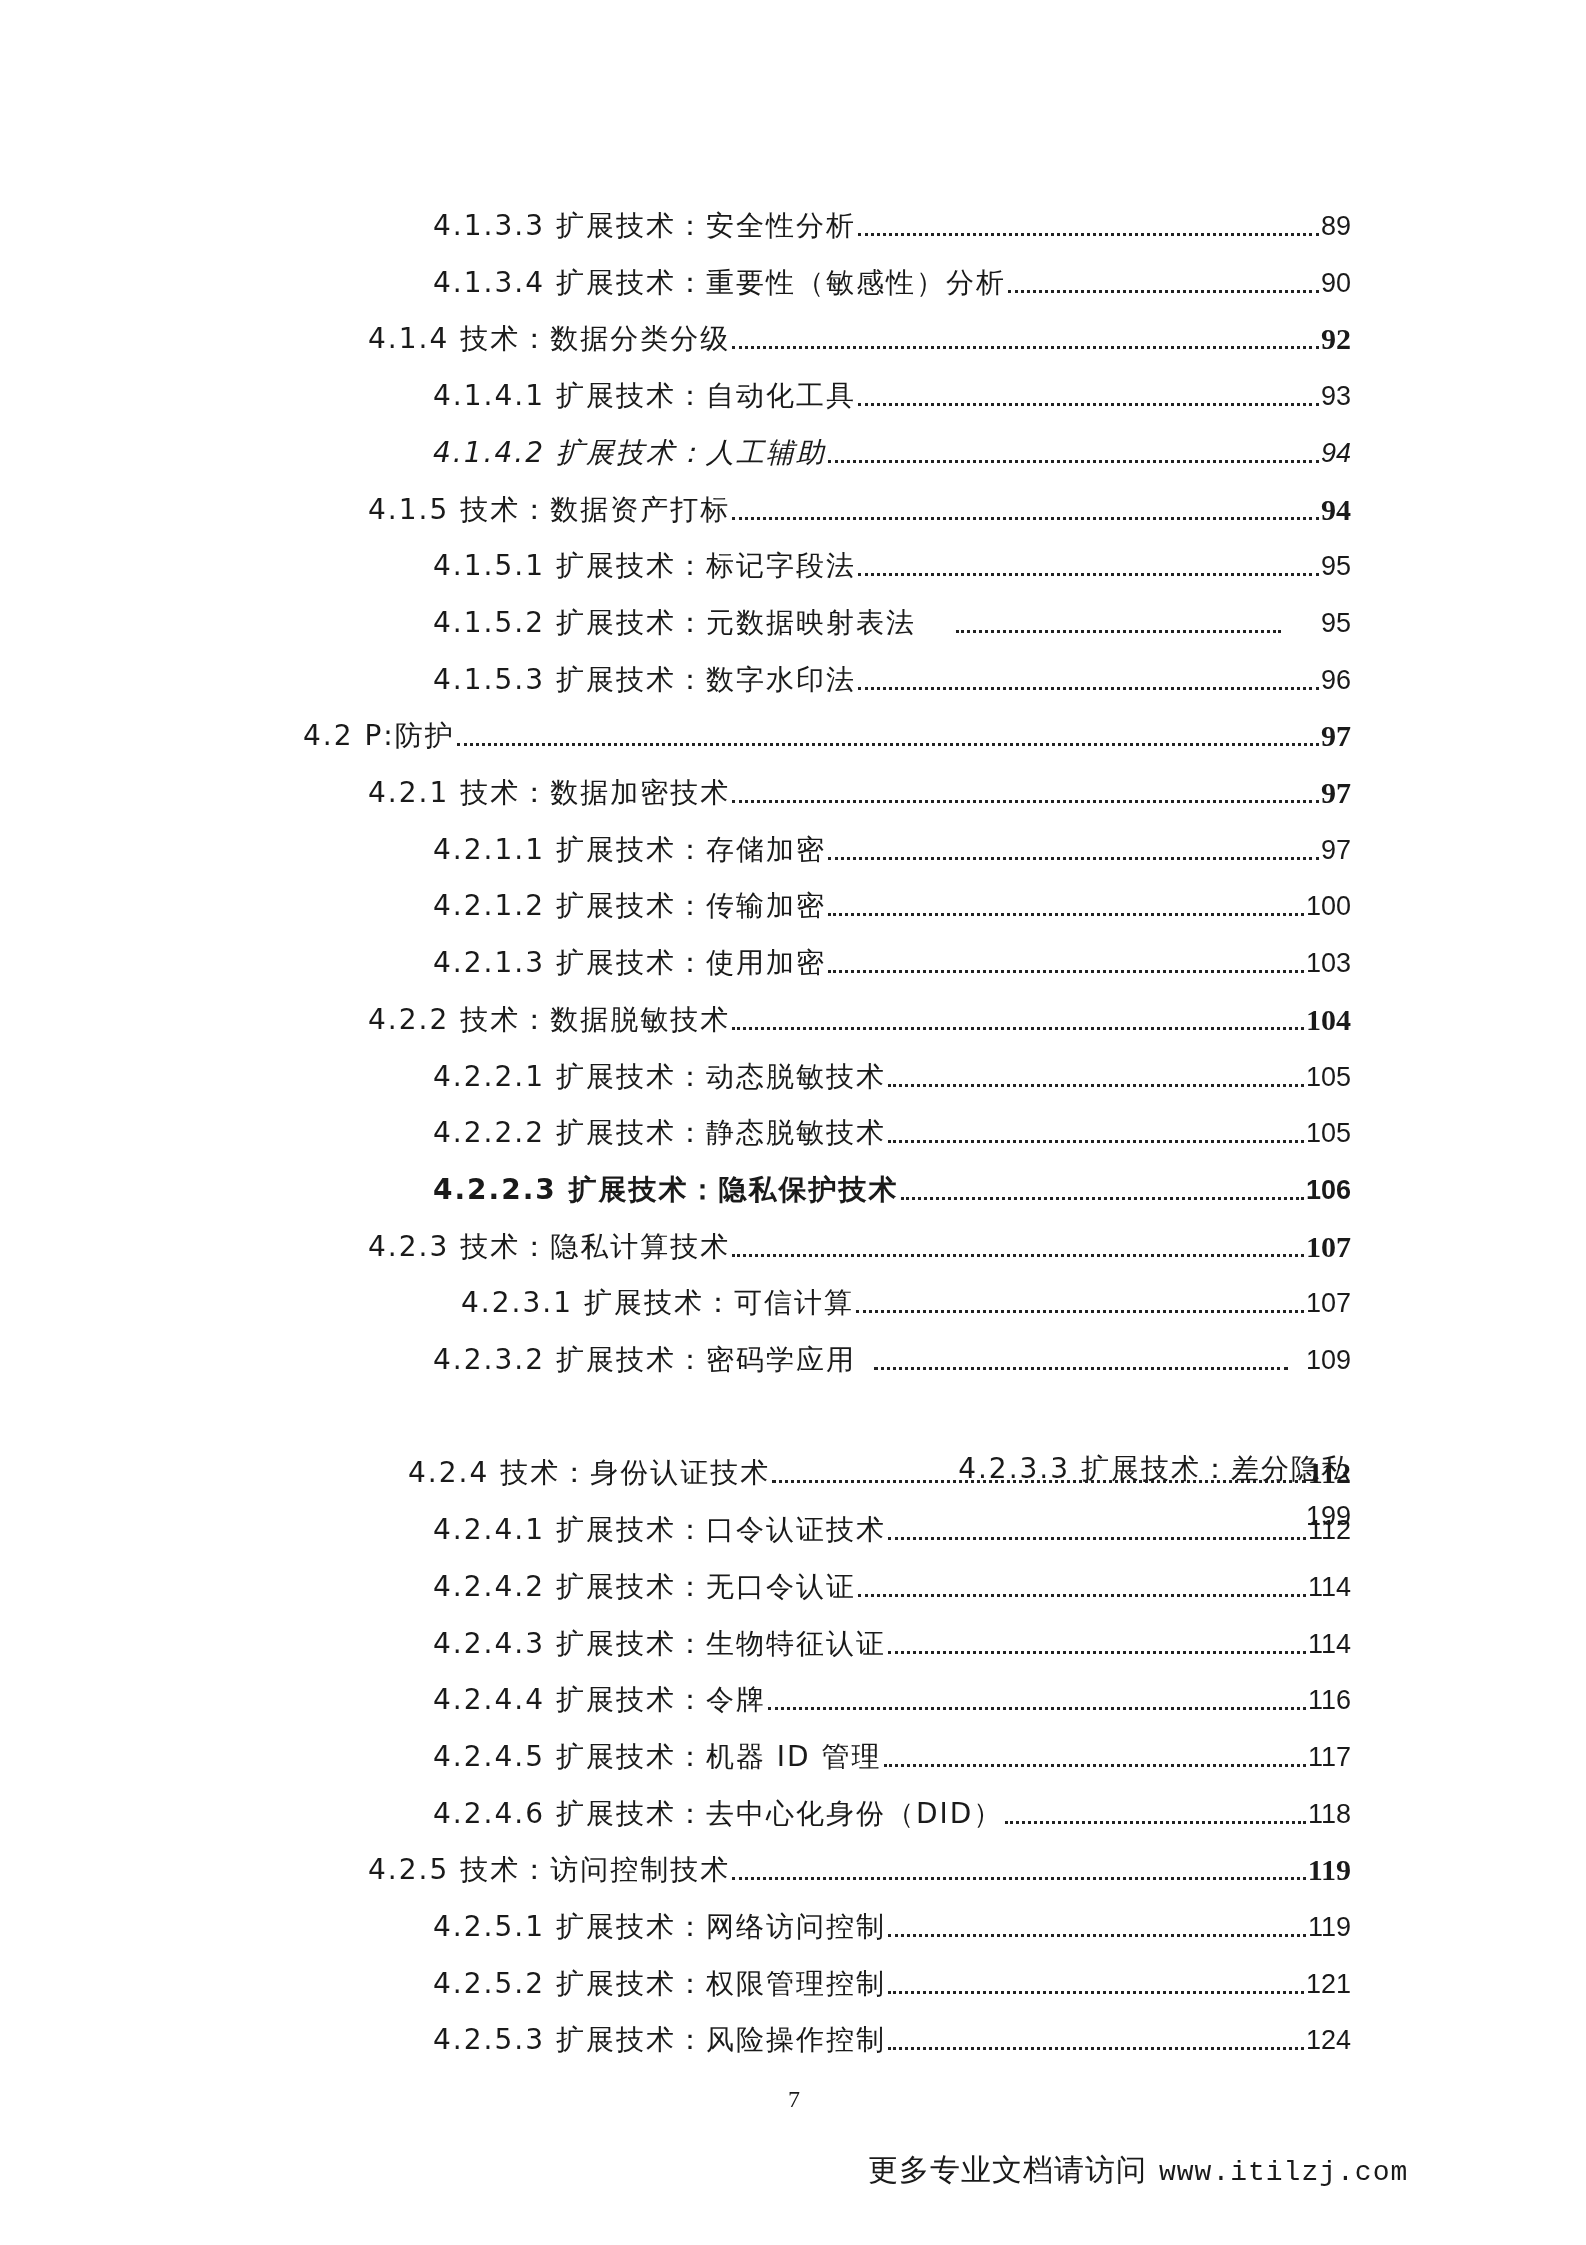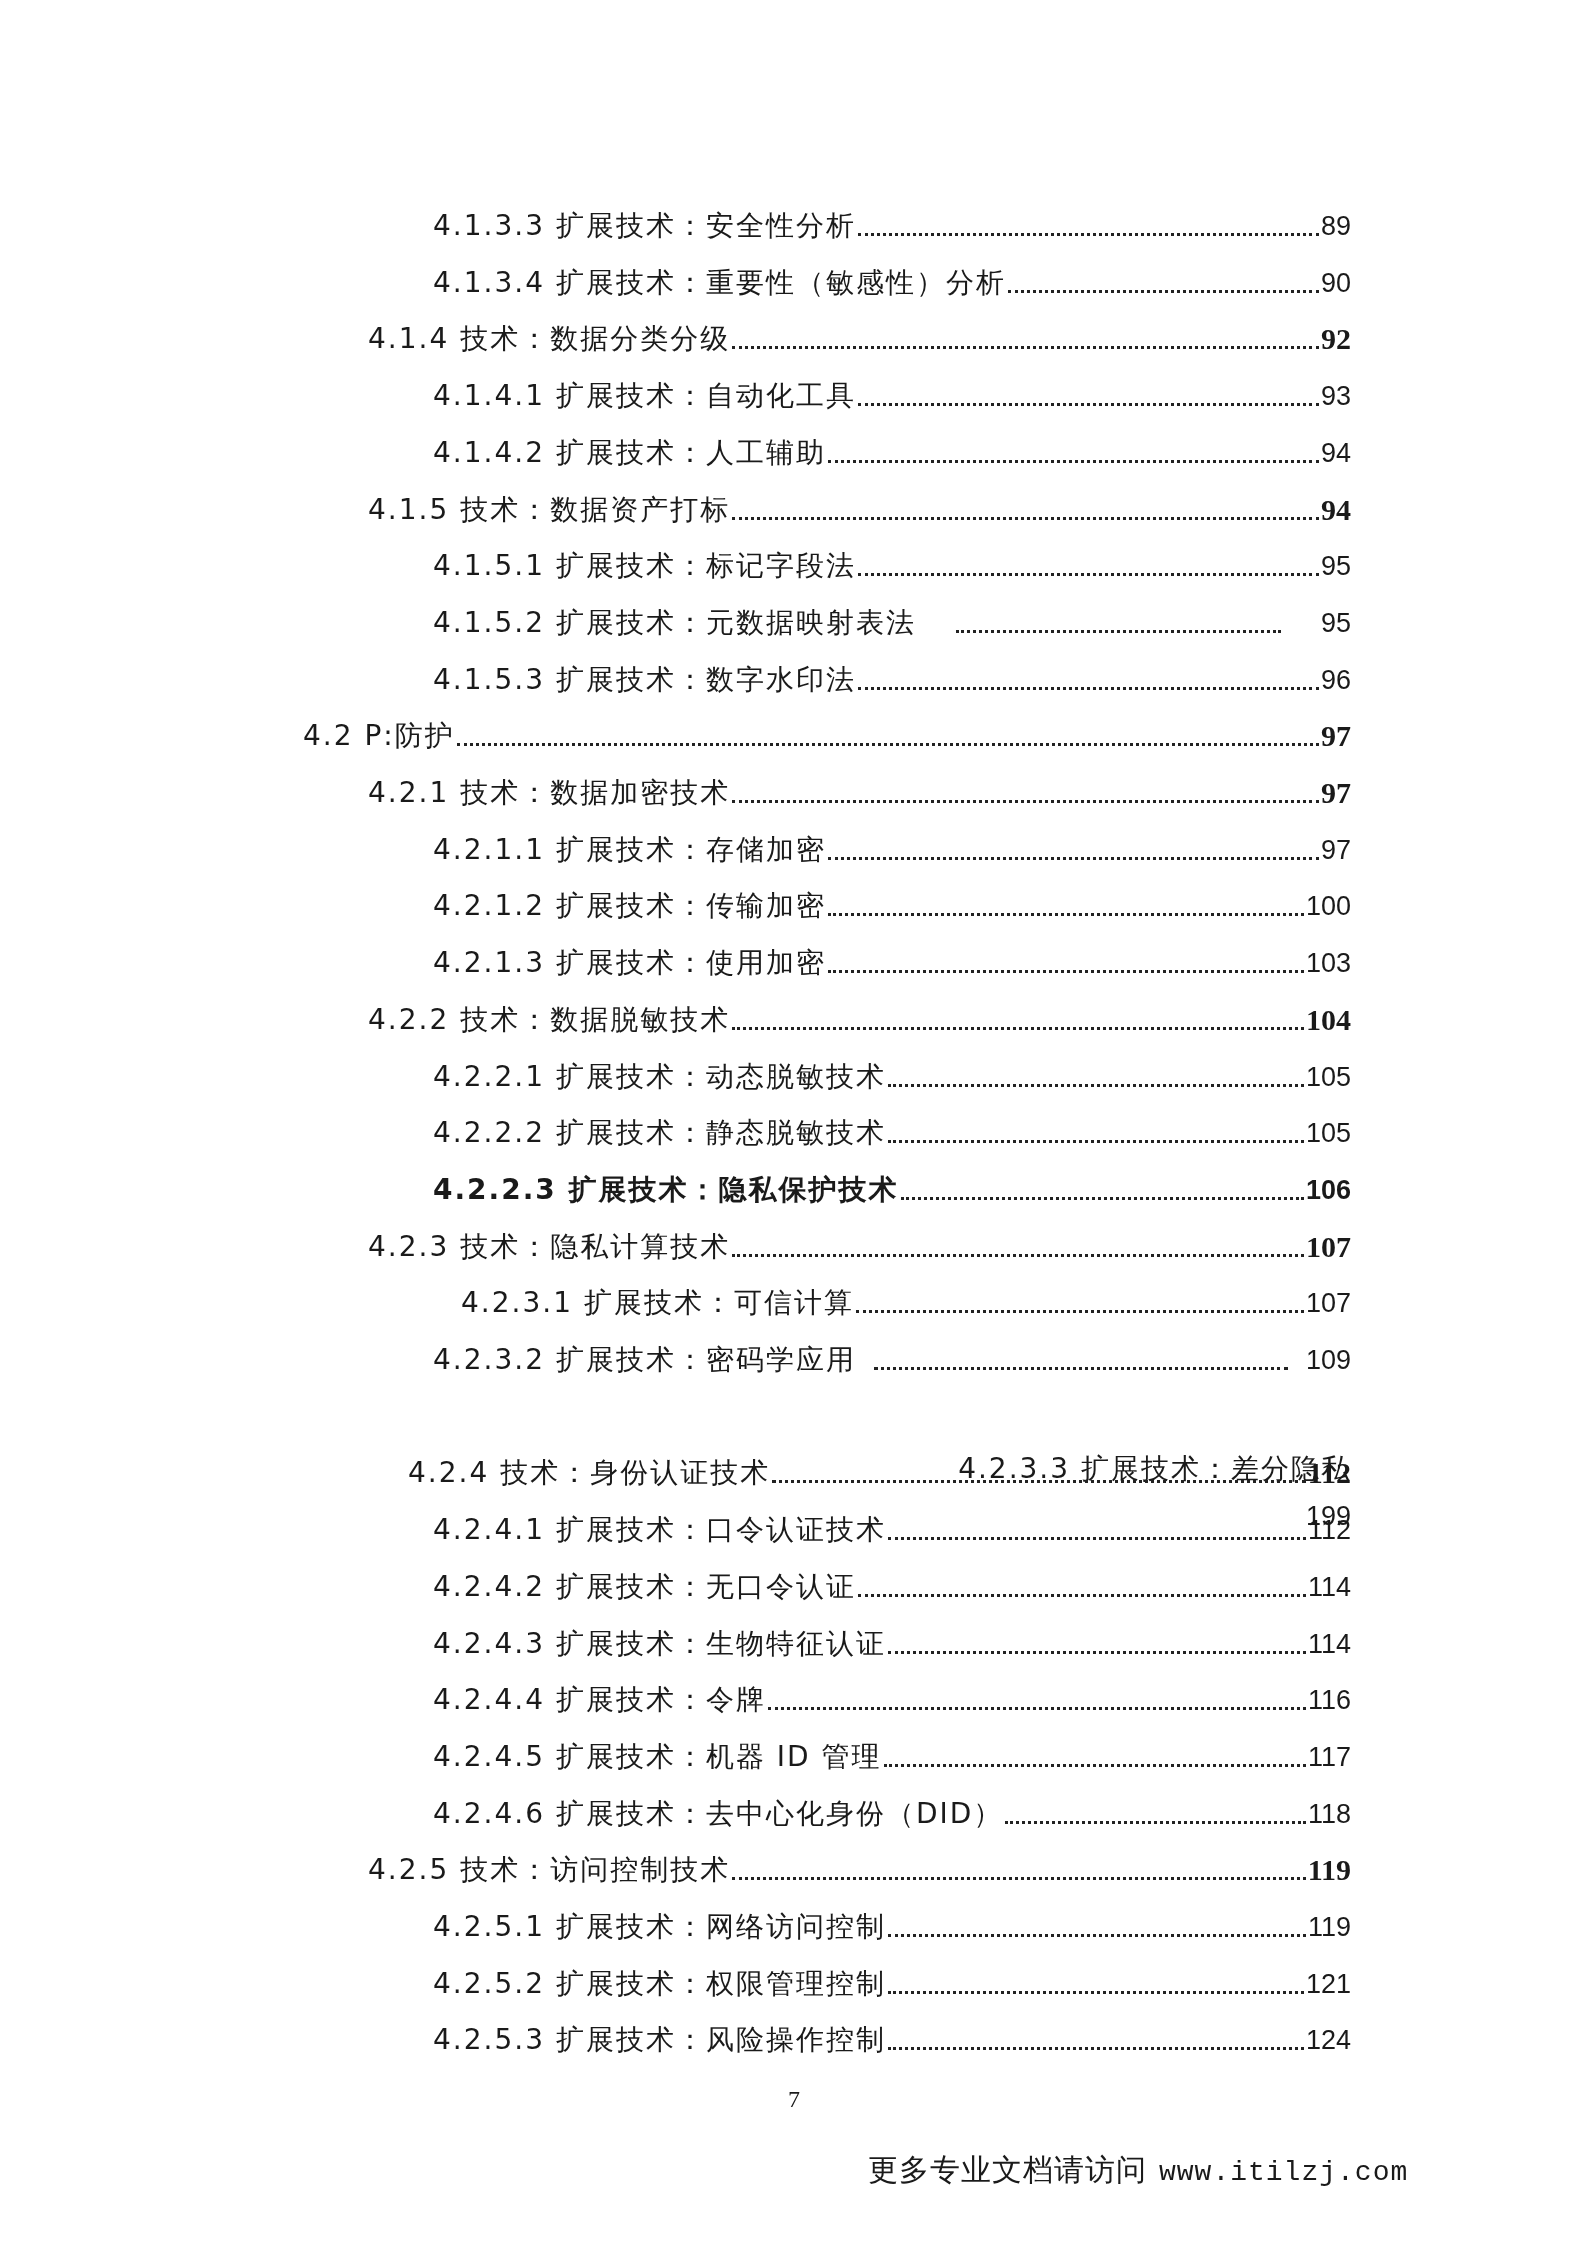--- a/index.html
+++ b/index.html
@@ -34,21 +34,21 @@
     <div class="row lvl2 bold" style="top: 313px;">
       <span class="label"><span>4.1.4</span><span> </span><span>技术：数据分类分级</span></span>
       <span class="dots"></span>
       <span class="page">92</span>
     </div>
     <div class="row lvl3" style="top: 370px;">
       <span class="label"><span>4.1.4.1</span><span> </span><span>扩展技术：自动化工具</span></span>
       <span class="dots"></span>
       <span class="page">93</span>
     </div>
-    <div class="row lvl3" style="top: 427px;">
+    <div class="row lvl3" style="top: 427px; font-style: italic;">
       <span class="label"><span>4.1.4.2</span><span> </span><span>扩展技术：人工辅助</span></span>
       <span class="dots"></span>
       <span class="page">94</span>
     </div>
     <div class="row lvl2 bold" style="top: 484px;">
       <span class="label"><span>4.1.5</span><span> </span><span>技术：数据资产打标</span></span>
       <span class="dots"></span>
       <span class="page">94</span>
     </div>
     <div class="row lvl3" style="top: 540px;">

